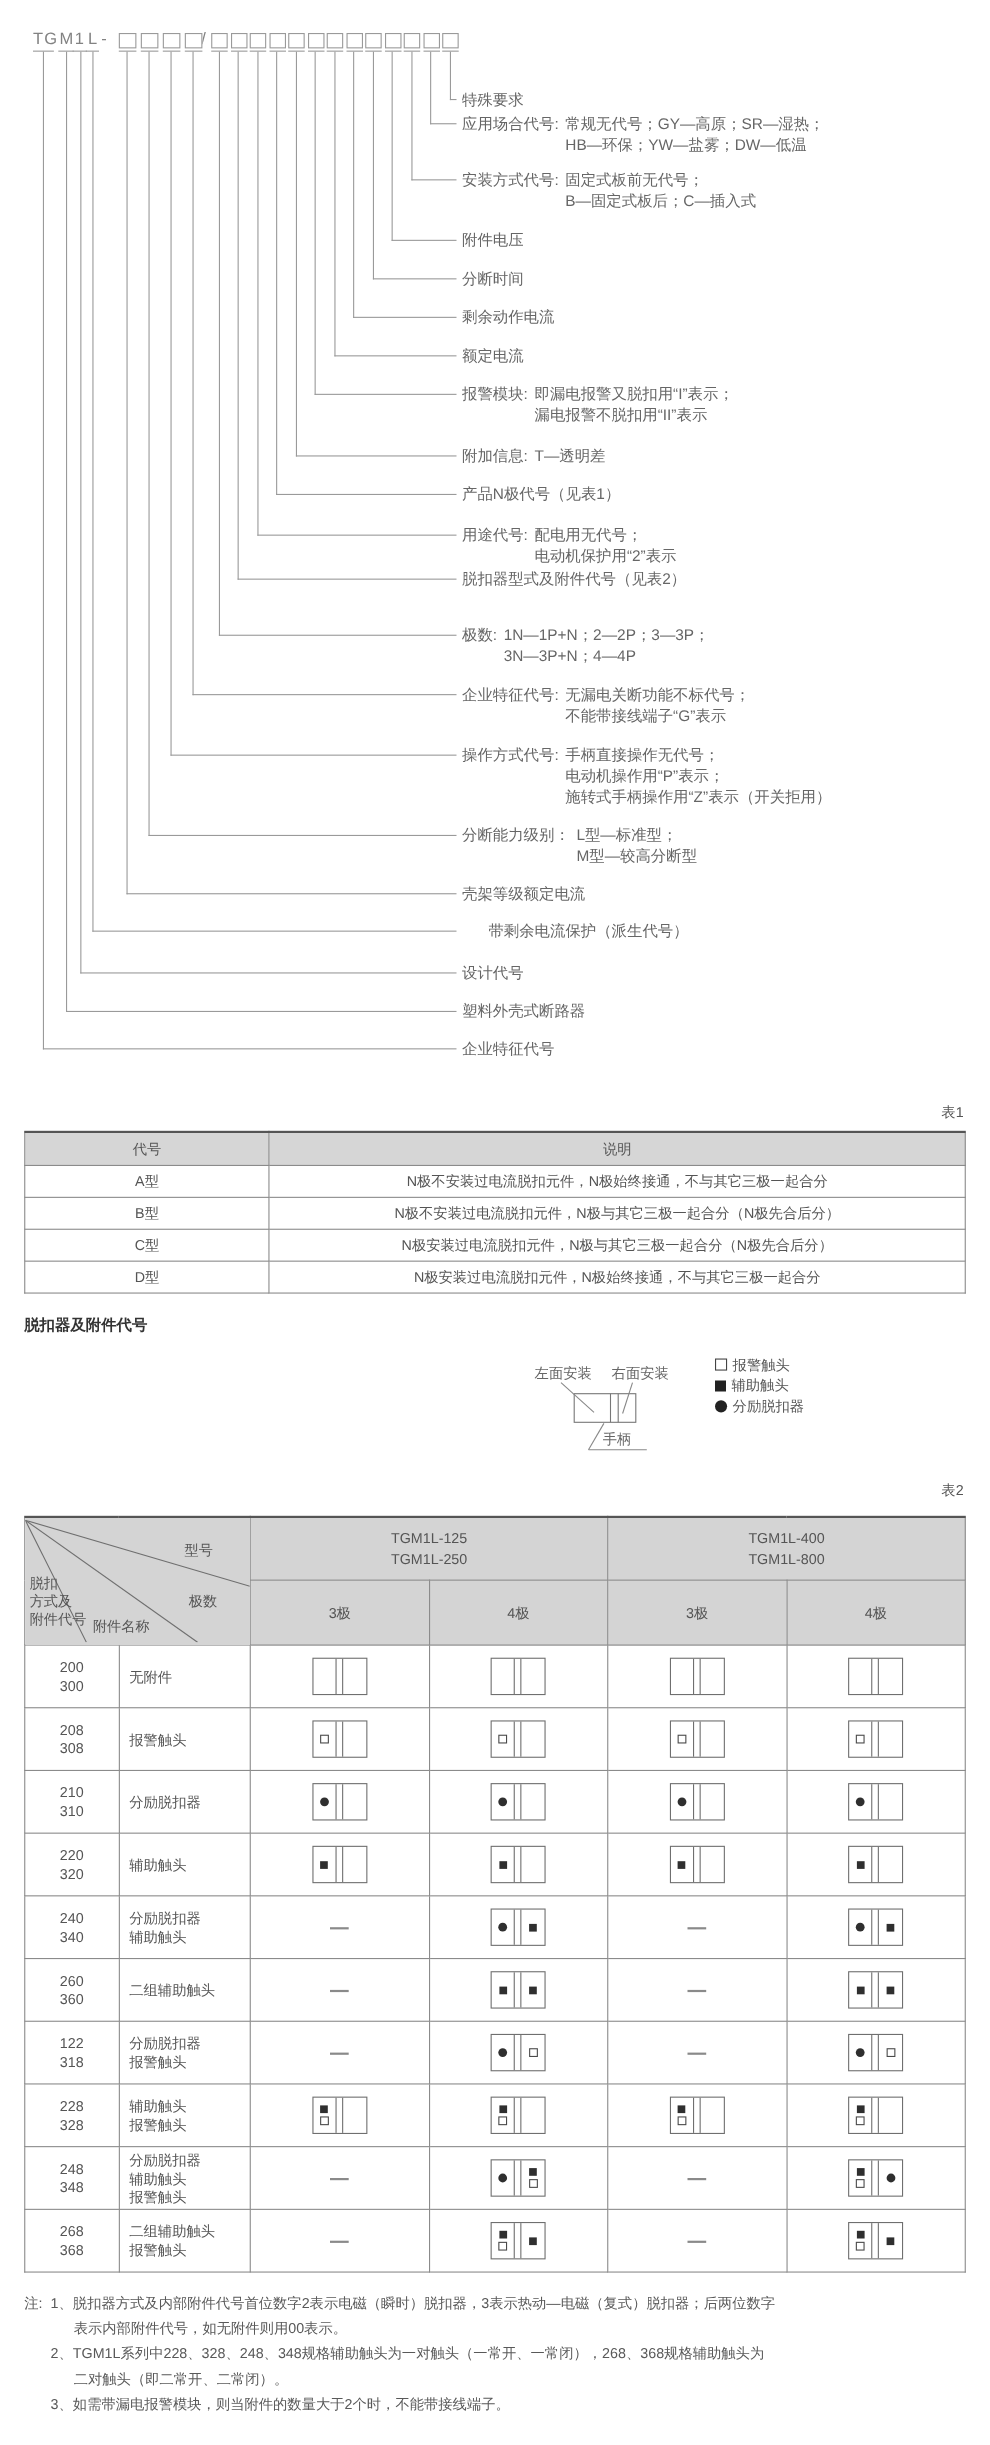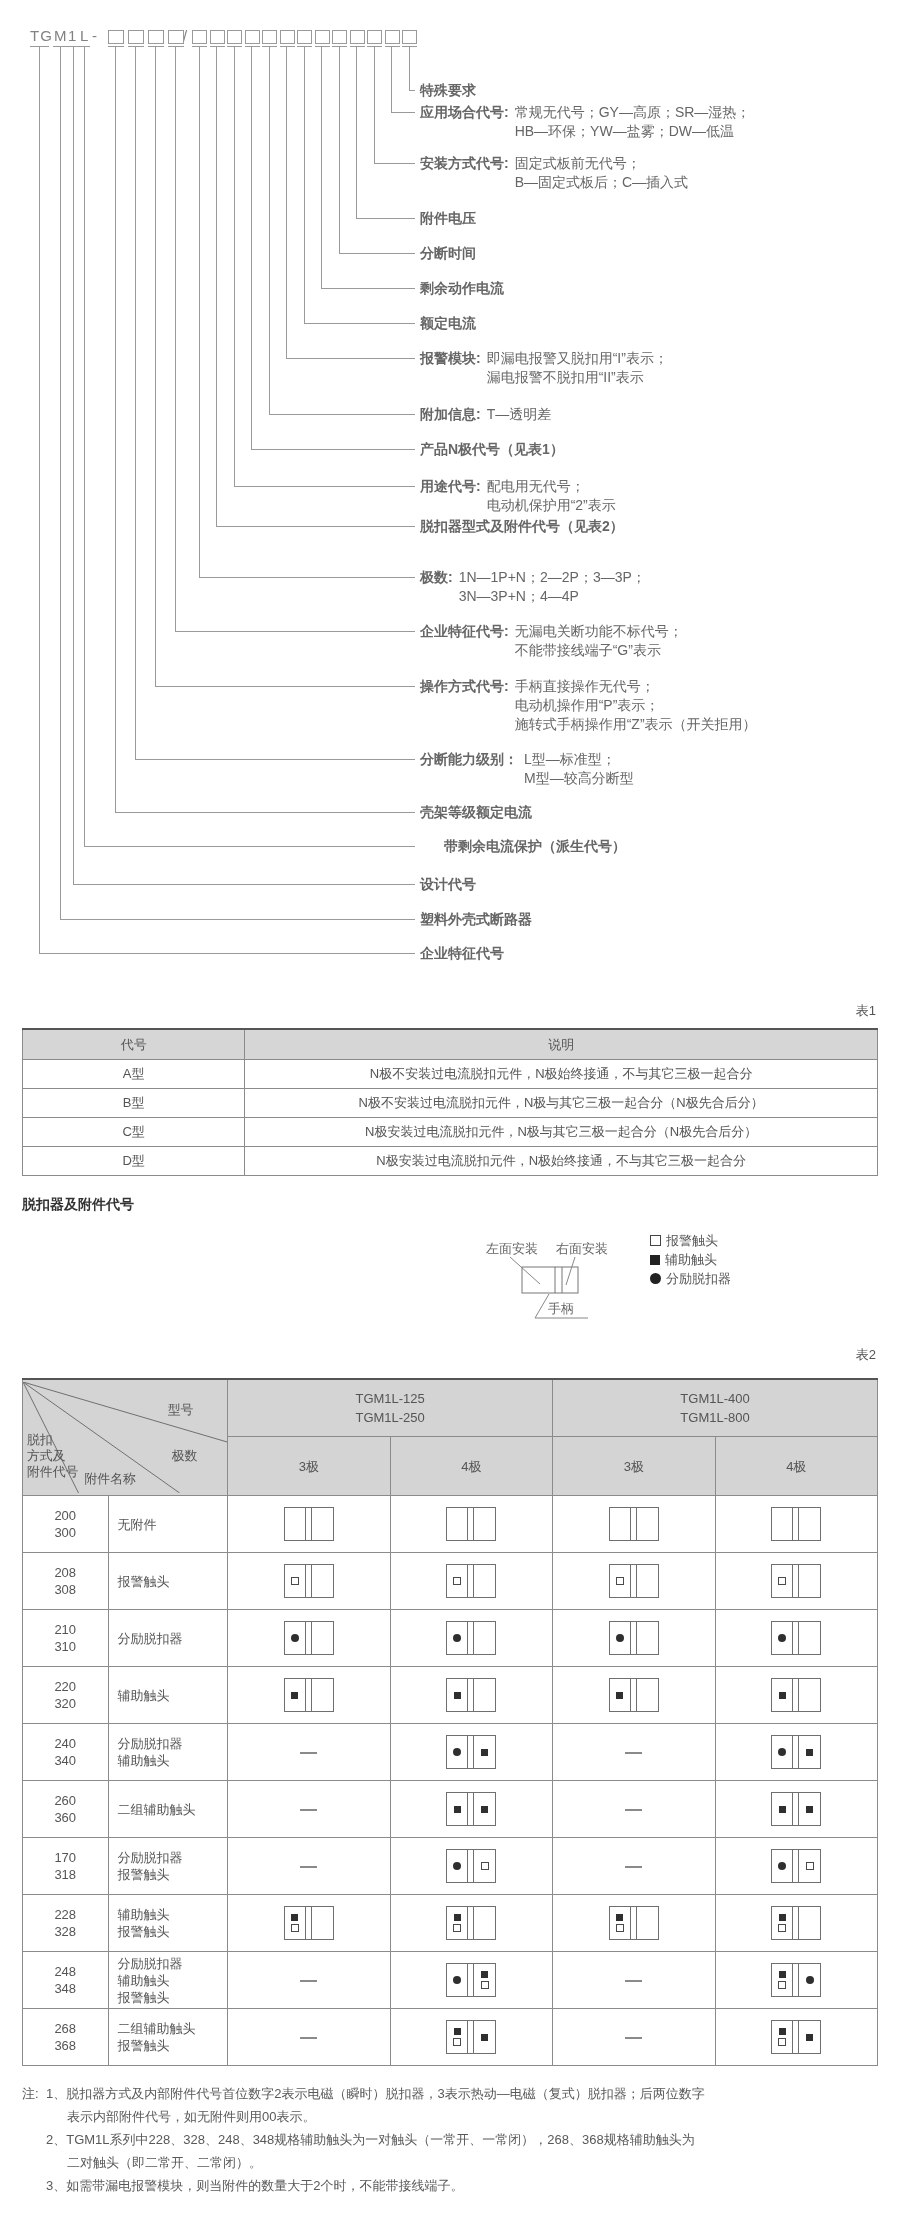--- a/index.html
+++ b/index.html
@@ -6,21 +6,21 @@
   #page{position:relative;width:900px;height:2223px;background:#fff;overflow:hidden;
         font-family:"Liberation Sans","DejaVu Sans",sans-serif;}
   
   .mchar{position:absolute;top:27px;font-size:15px;color:#828282;letter-spacing:1px;white-space:pre;}
   .mbox{position:absolute;top:30px;height:12px;background:#fff;border:1px solid #9a9a9a;}
   .mtick{position:absolute;top:46px;height:1px;background:#9a9a9a;}
   
   .co-line{position:absolute;border-left:1px solid #9a9a9a;border-bottom:1px solid #9a9a9a;}
   .co-label{position:absolute;left:420px;display:flex;align-items:flex-start;
             font-size:14px;line-height:19px;color:#666;}
-  .co-name{white-space:pre;font-weight:bold;}
+  .co-name{white-space:pre;}
   .co-desc{white-space:pre;margin-left:6px;}
   
   .tbl-tag{position:absolute;right:24px;font-size:13px;color:#555;}
   table.t{position:absolute;left:22px;width:856px;border-collapse:collapse;table-layout:fixed;
           border:1px solid #8b8b8b;border-top:2px solid #555;}
   table.t th,table.t td{border:1px solid #8b8b8b;font-weight:normal;font-size:13px;color:#555;}
   #table1 th{height:27px;background:#d6d6d6;text-align:center;}
   #table1 td{height:26px;text-align:center;}
   #table2 thead th{background:#d4d4d4;text-align:center;line-height:19px;white-space:pre-line;}
   #table2 .pole-th{height:56px;}
@@ -397,21 +397,21 @@
                 <span class="mk-aux"></span>
               </span></span></td>
           <td class="sym"><span class="dash"></span></td>
           <td class="sym"><span class="symbox"><span class="v1"></span><span class="v2"></span><span class="compL">
                 <span class="mk-aux"></span>
               </span><span class="compR">
                 <span class="mk-aux"></span>
               </span></span></td>
         </tr>
         <tr>
-          <td class="codes">170
+          <td class="codes">122
 318</td>
           <td class="aname">分励脱扣器
 报警触头</td>
           <td class="sym"><span class="dash"></span></td>
           <td class="sym"><span class="symbox"><span class="v1"></span><span class="v2"></span><span class="compL">
                 <span class="mk-shunt"></span>
               </span><span class="compR">
                 <span class="mk-alarm"></span>
               </span></span></td>
           <td class="sym"><span class="dash"></span></td>

